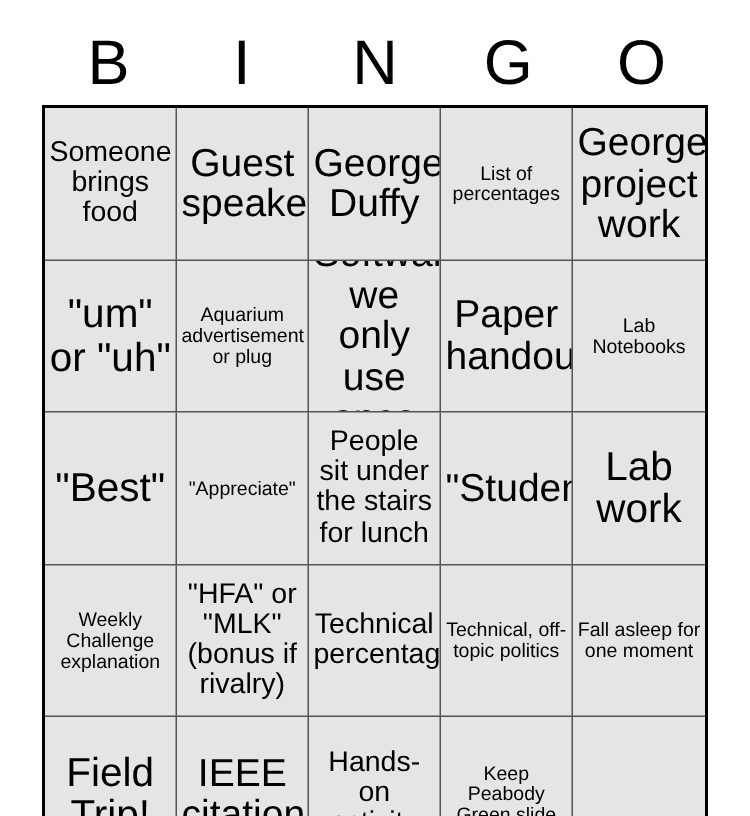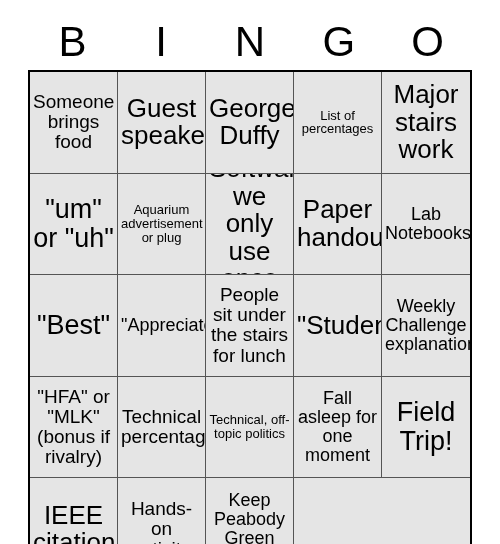--- a/index.html
+++ b/index.html
@@ -71,21 +71,21 @@
   .cell-text {
     display: block;
     width: 100%;
     line-height: 1.06;
     white-space: pre-line;
   }
   
   .fs-xl .cell-text { font-size: 27px; }
   .fs-lg .cell-text { font-size: 26px; }
   .fs-md .cell-text { font-size: 19px; }
-  .fs-sm .cell-text { font-size: 18px; }
+  .fs-sm .cell-text { font-size: 13px; }
   .fs-xs .cell-text { font-size: 13px; }
 </style>
 </head>
 <body>
 
 <div id="card">
 
   <div id="header-row">
     <div class="header-letter">B</div>
     <div class="header-letter">I</div>
@@ -101,21 +101,21 @@
       <div class="cell fs-lg">
         <span class="cell-text">Guest speaker</span>
       </div>
       <div class="cell fs-lg">
         <span class="cell-text">George Duffy</span>
       </div>
       <div class="cell fs-xs">
         <span class="cell-text">List of percentages</span>
       </div>
       <div class="cell fs-lg">
-        <span class="cell-text">Major stairs work</span>
+        <span class="cell-text">George project work</span>
       </div>
       <div class="cell fs-xl">
         <span class="cell-text">"um" or "uh"</span>
       </div>
       <div class="cell fs-xs">
         <span class="cell-text">Aquarium advertisement or plug</span>
       </div>
       <div class="cell fs-lg">
         <span class="cell-text">Software we only use once</span>
       </div>
@@ -129,20 +129,23 @@
         <span class="cell-text">"Best"</span>
       </div>
       <div class="cell fs-sm">
         <span class="cell-text">"Appreciate"</span>
       </div>
       <div class="cell fs-md">
         <span class="cell-text">People sit under the stairs for lunch</span>
       </div>
       <div class="cell fs-lg">
         <span class="cell-text">"Student"</span>
+      </div>
+      <div class="cell fs-xl">
+        <span class="cell-text">Lab work</span>
       </div>
       <div class="cell fs-sm">
         <span class="cell-text">Weekly Challenge explanation</span>
       </div>
       <div class="cell fs-md">
         <span class="cell-text">"HFA" or "MLK" (bonus if rivalry)</span>
       </div>
       <div class="cell fs-md">
         <span class="cell-text">Technical percentages</span>
       </div>

